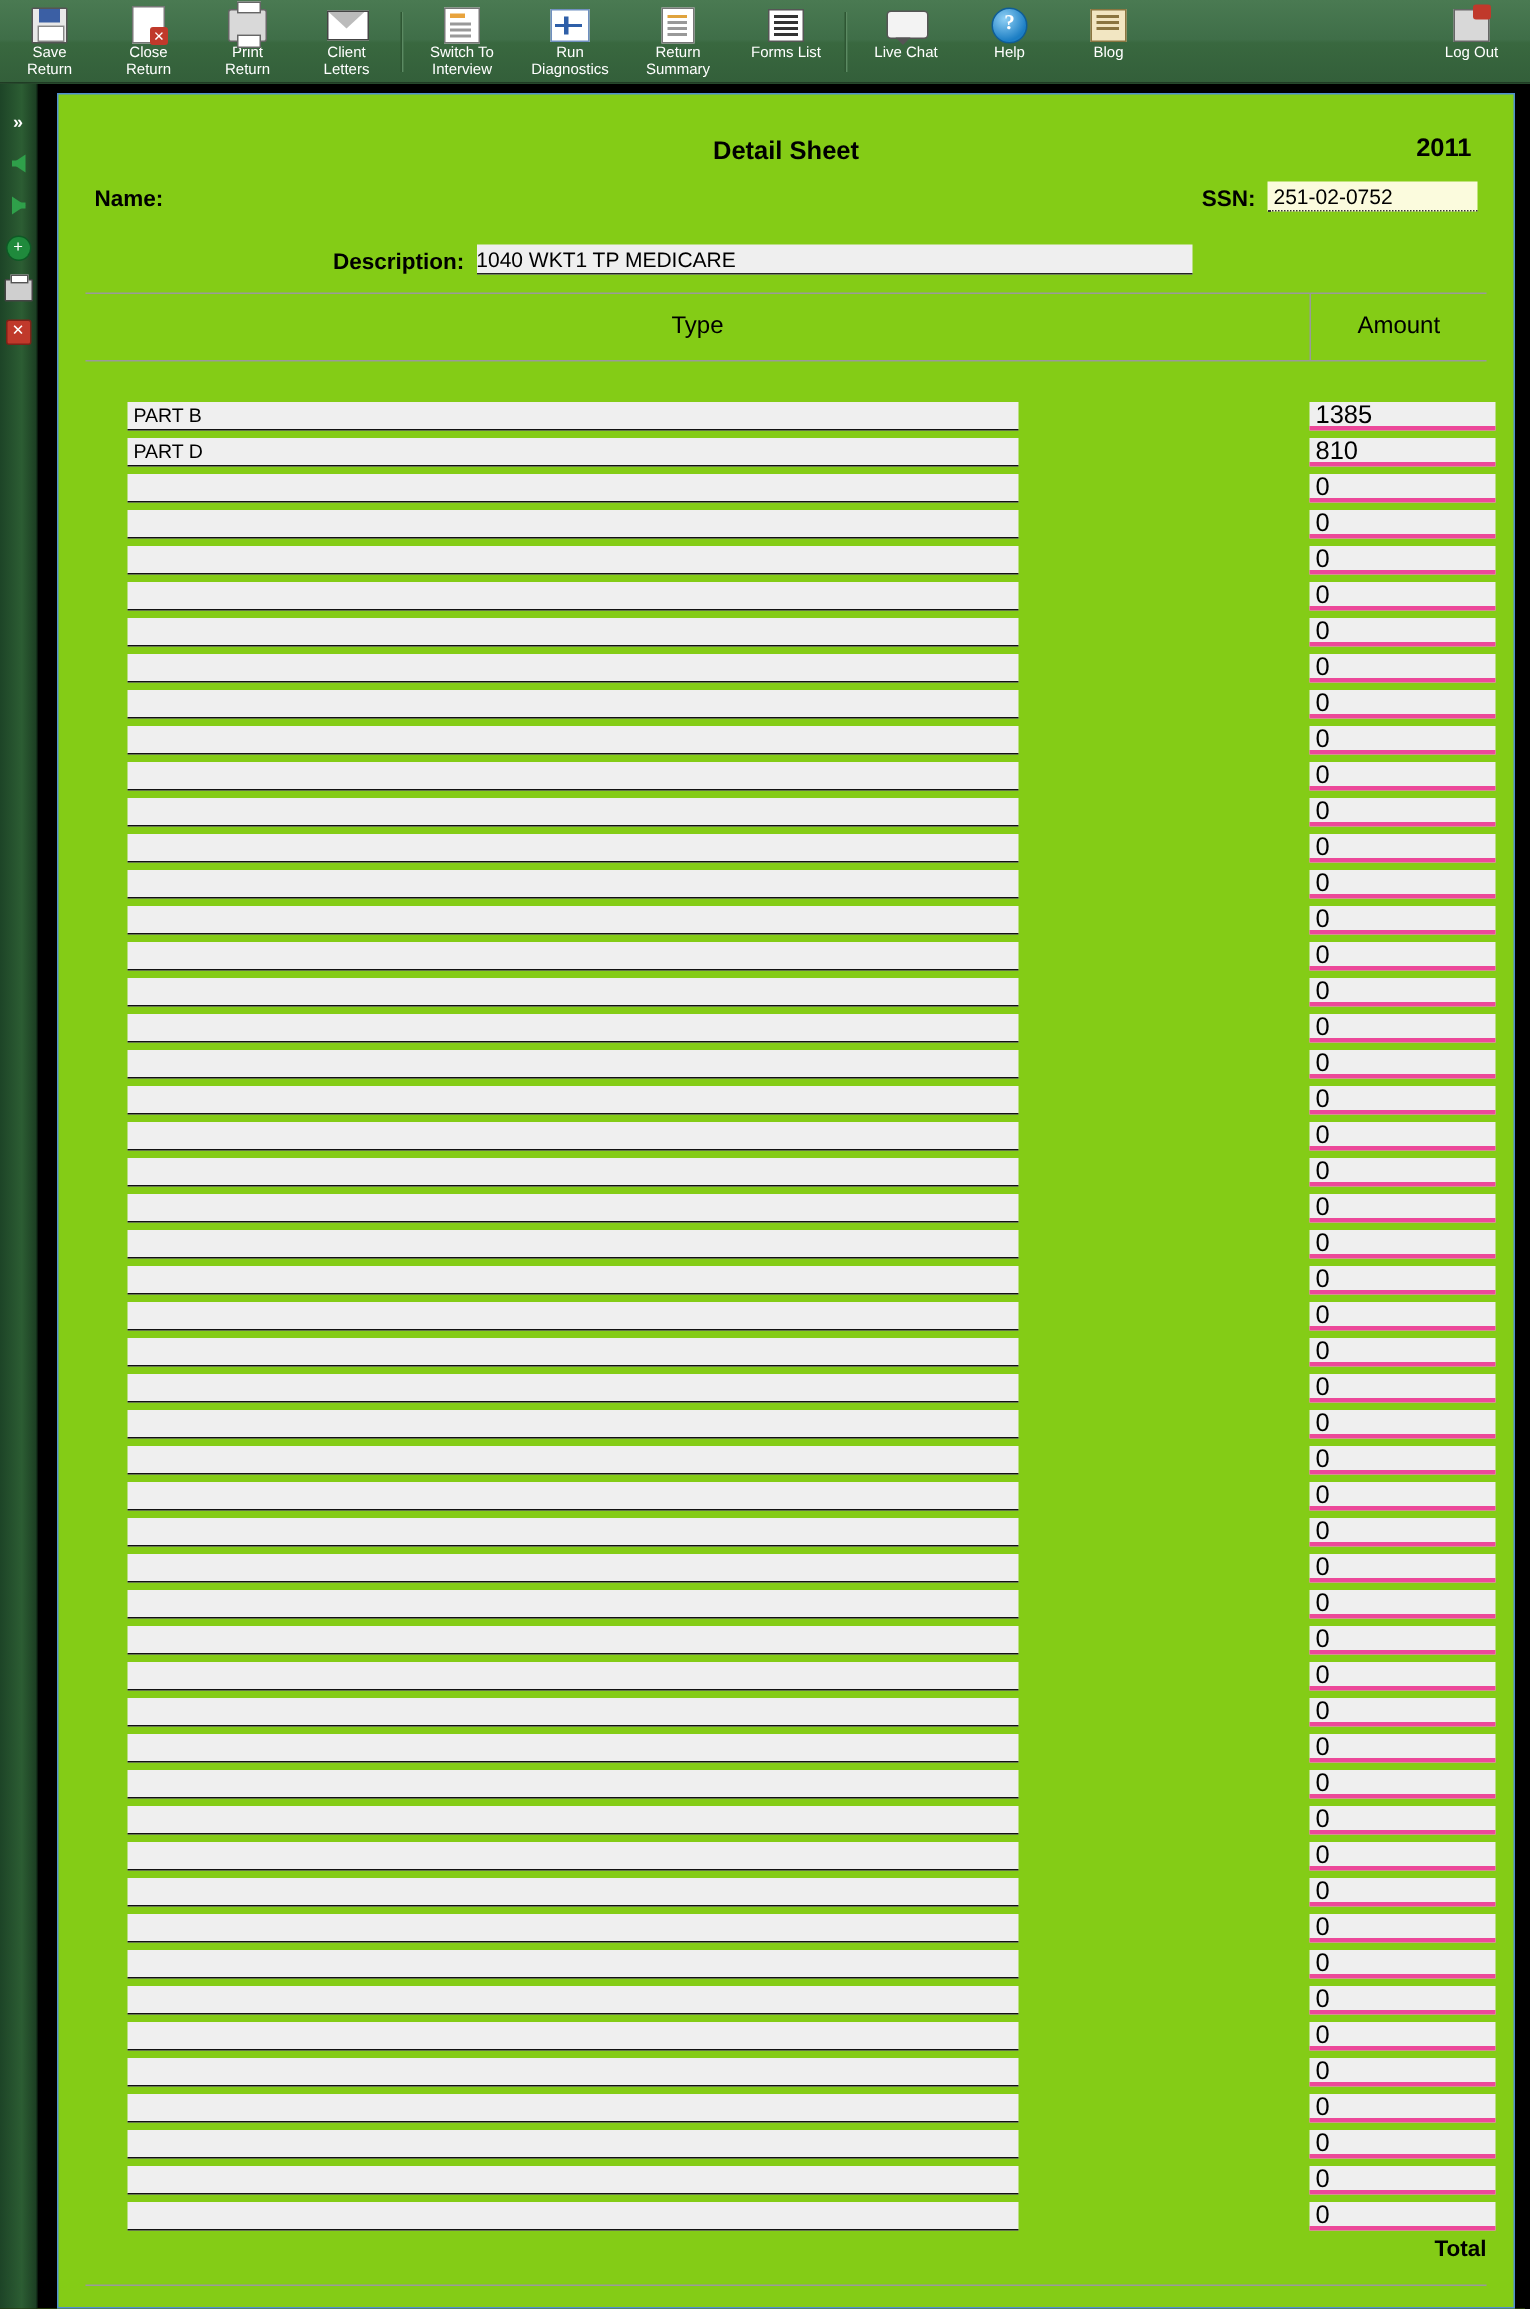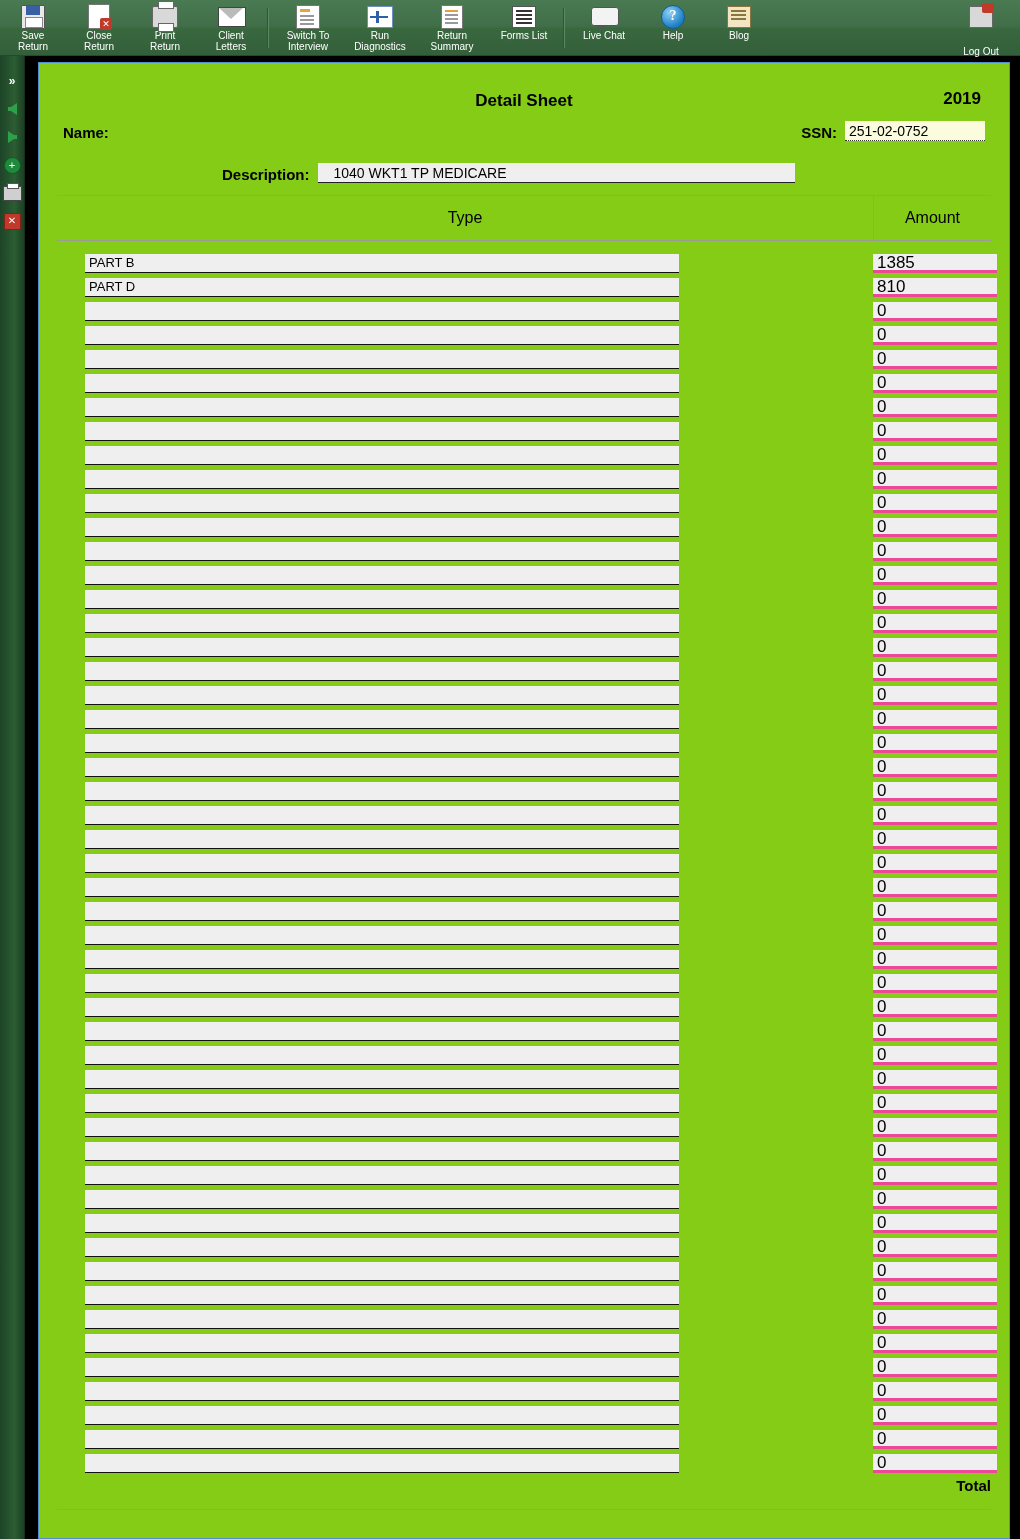--- a/index.html
+++ b/index.html
@@ -279,21 +279,21 @@
     align-items: flex-end;
     margin-top: 16px;
     padding-left: 165px;
     height: 26px;
   }
   #desc-value {
     width: 477px;
     border-bottom: 1px solid #222;
     background: #efefef;
     font-size: 14px;
-    padding: 1px 16px;
+    padding: 1px 0;
     height: 20px;
     line-height: 18px;
     box-sizing: border-box;
   }
 
   #head-sep {
     border-top: 1px solid #9a9a9a;
     margin-top: 12px;
   }
   #col-head {
@@ -309,21 +309,21 @@
     border-right: 1px solid #9a9a9a;
   }
   #col-head .ch-amt {
     flex: 1 1 auto;
     text-align: center;
     font-size: 16px;
     line-height: 44px;
   }
 
   #rows {
-    margin-top: 8px;
+    margin-top: 22px;
   }
   .drow {
     display: flex;
     height: 24px;
     align-items: flex-end;
   }
   .drow .type-cell {
     flex: 0 0 594px;
     margin-left: 28px;
     border-bottom: 1px solid #111;
@@ -467,21 +467,21 @@
 
   <div class="tb-item">
     <div class="tb-icon">
         <div class="ic-blog"></div>
       </div>
     <div class="tb-label">Blog</div>
   </div>
 
   <div id="tb-spacer"></div>
 
-  <div class="tb-item" style="margin-right:6px;gap:16px;">
+  <div class="tb-item" style="margin-right:6px;">
     <div class="tb-icon">
         <div class="ic-logout"></div>
       </div>
     <div class="tb-label">Log Out</div>
   </div>
 </div>
 
 <div id="leftstrip">
   <div class="ls-btn" id="ls-expand">»</div>
   <div class="ls-btn">
@@ -499,21 +499,21 @@
   <div class="ls-btn">
       <div class="ls-del">✕</div>
     </div>
 </div>
 
 <div id="page">
   <div id="doc-inner">
 
     <div id="doc-title-row">
       <div id="doc-title">Detail Sheet</div>
-      <div id="doc-year">2019</div>
+      <div id="doc-year">2011</div>
     </div>
 
     <div id="name-row">
       <div class="fld-label">Name:</div>
       <div class="fld-label" id="ssn-label">SSN:</div>
       <div class="fld-dotted" id="ssn-value">251-02-0752</div>
     </div>
 
     <div id="desc-row">
       <div class="fld-label">Description:</div>

